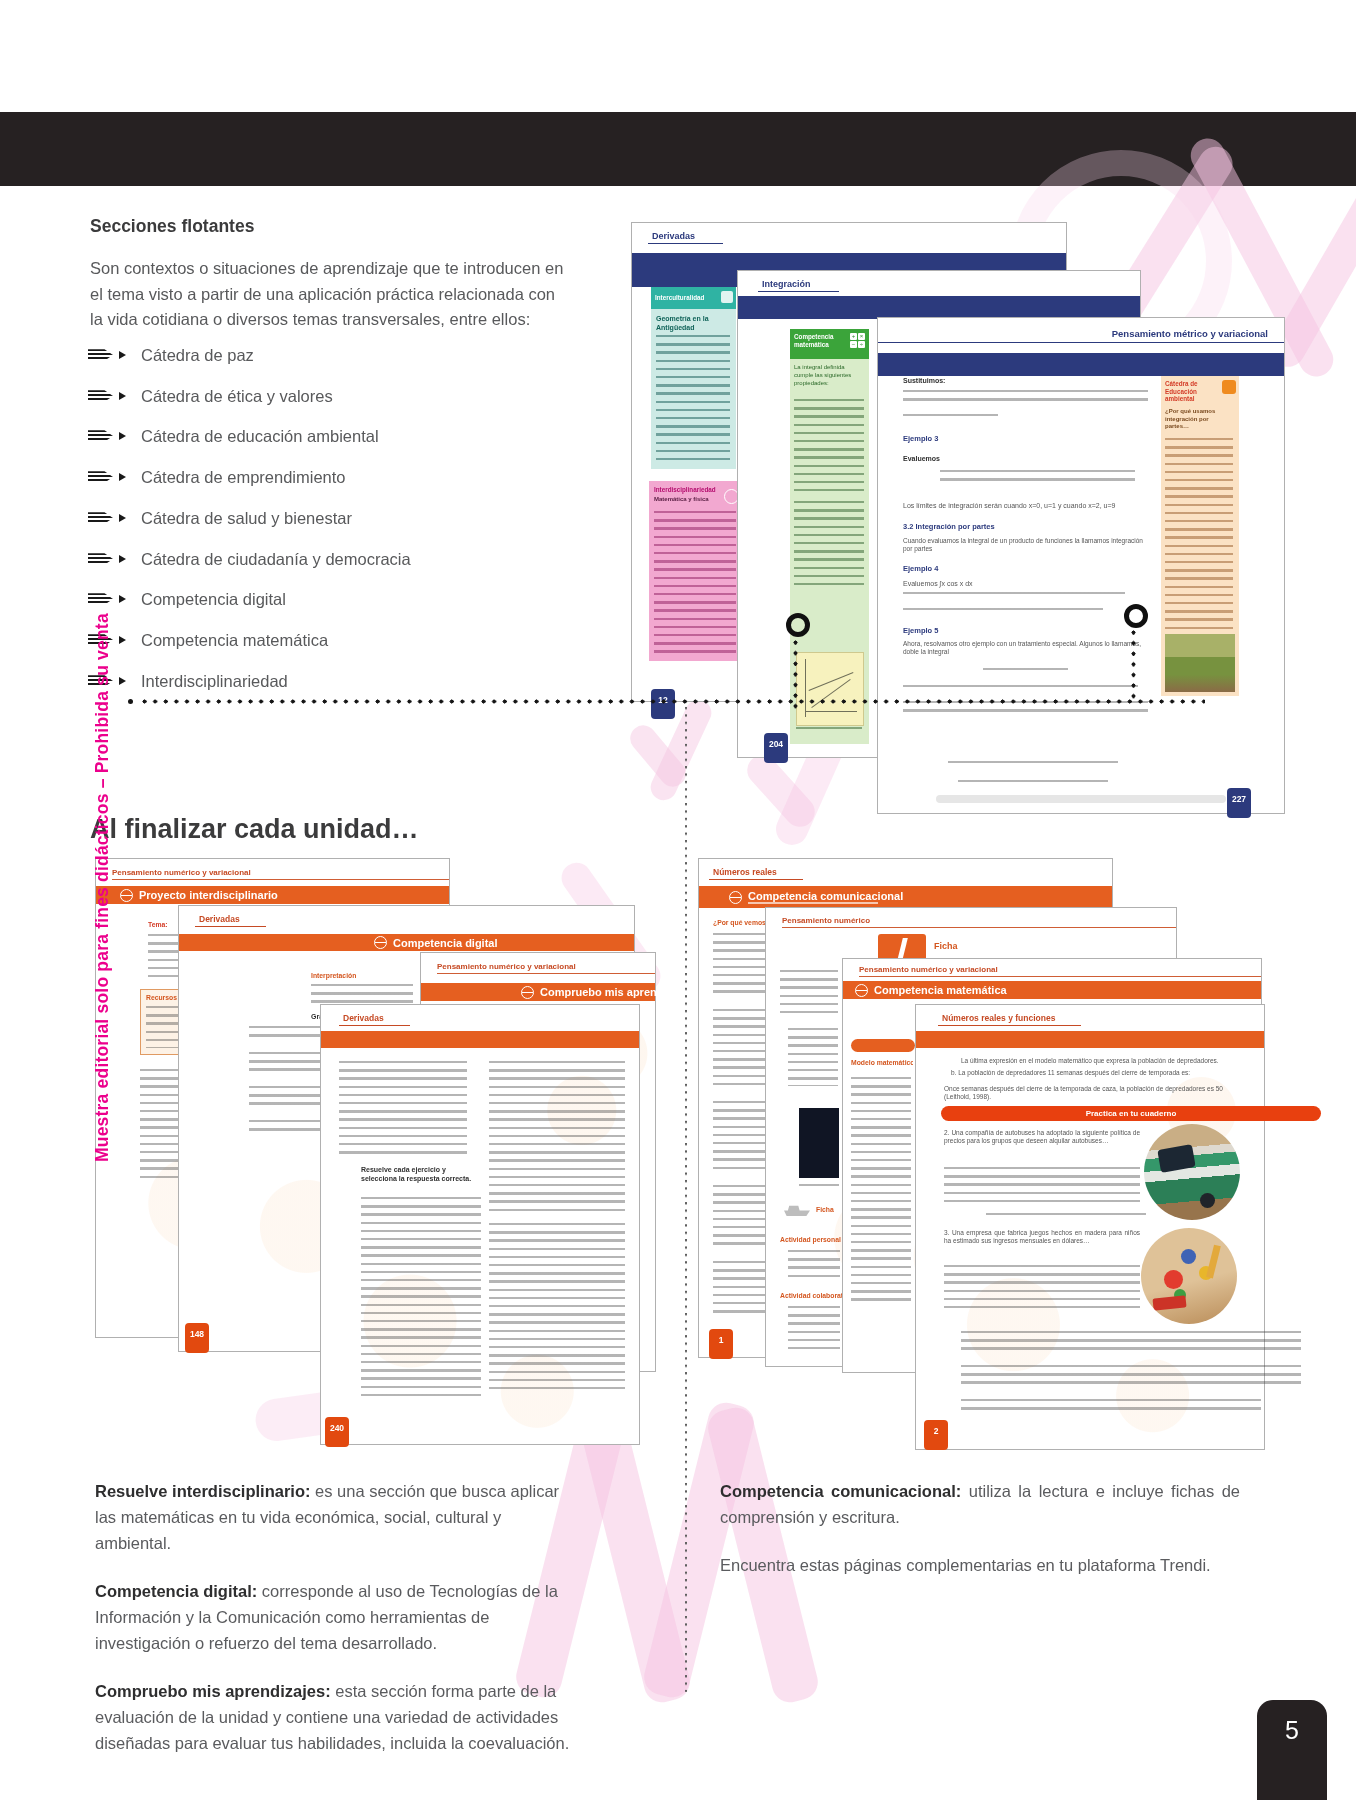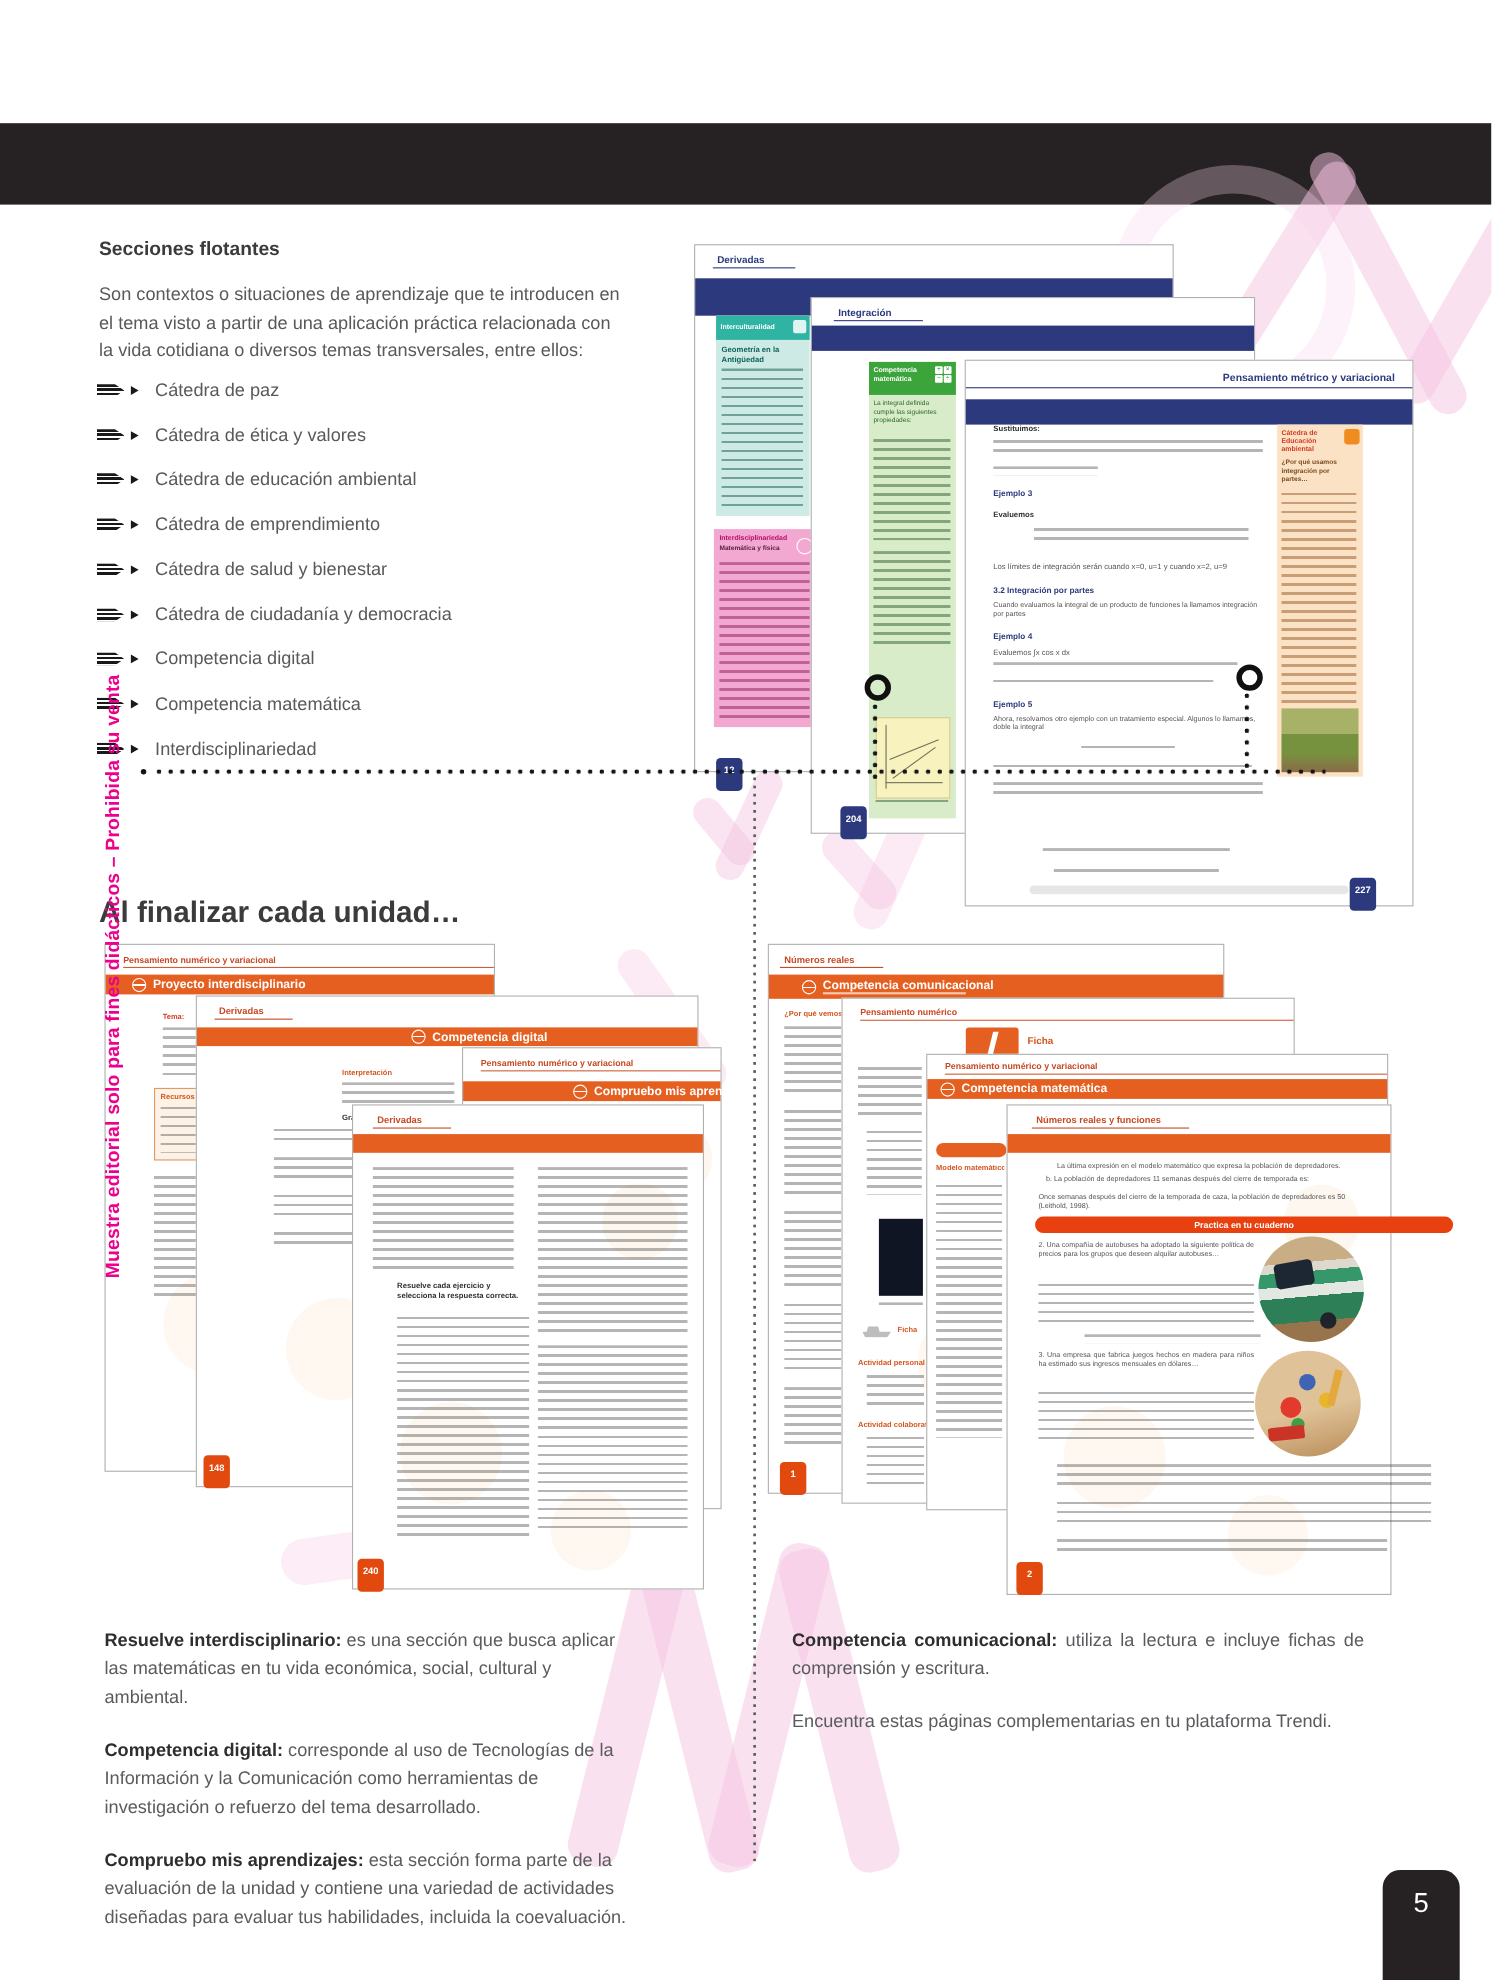--- a/index.html
+++ b/index.html
@@ -206,21 +206,21 @@
         <div class="gl" style="left:8px;top:6px;width:1px;height:58px"></div>
         <div class="gl" style="left:8px;top:58px;width:52px;height:1px"></div>
         <div class="gl" style="left:10px;top:28px;width:48px;height:1px;transform:rotate(-22deg)"></div>
         <div class="gl" style="left:10px;top:40px;width:48px;height:1px;transform:rotate(-36deg)"></div>
       </div>
       <div class="ln g" style="left:6px;top:398px;width:66px;height:8px"></div>
     </div>
     <div class="tab navy" style="left:26px;top:462px">204</div>
   </div>
 
-  <div class="card" style="left:877px;top:327px;width:408px;height:497px">
+  <div class="card" style="left:877px;top:317px;width:408px;height:497px">
     <div class="cheader" style="top:10px">Pensamiento métrico y variacional</div>
     <div class="nbar" style="top:35px;height:23px"></div>
     <div class="dark-s" style="position:absolute;left:25px;top:58px">Sustituimos:</div>
     <div class="ln" style="left:25px;top:72px;width:245px;height:16px"></div>
     <div class="ln" style="left:25px;top:96px;width:95px;height:8px"></div>
     <div class="navy-s" style="position:absolute;left:25px;top:116px">Ejemplo 3</div>
     <div class="dark-s" style="position:absolute;left:25px;top:136px">Evaluemos</div>
     <div class="ln" style="left:62px;top:152px;width:195px;height:16px"></div>
     <div class="t7" style="position:absolute;left:25px;top:183px;width:250px">Los límites de integración serán cuando x=0, u=1 y cuando x=2, u=9</div>
     <div class="navy-s" style="position:absolute;left:25px;top:204px">3.2 Integración por partes</div>

